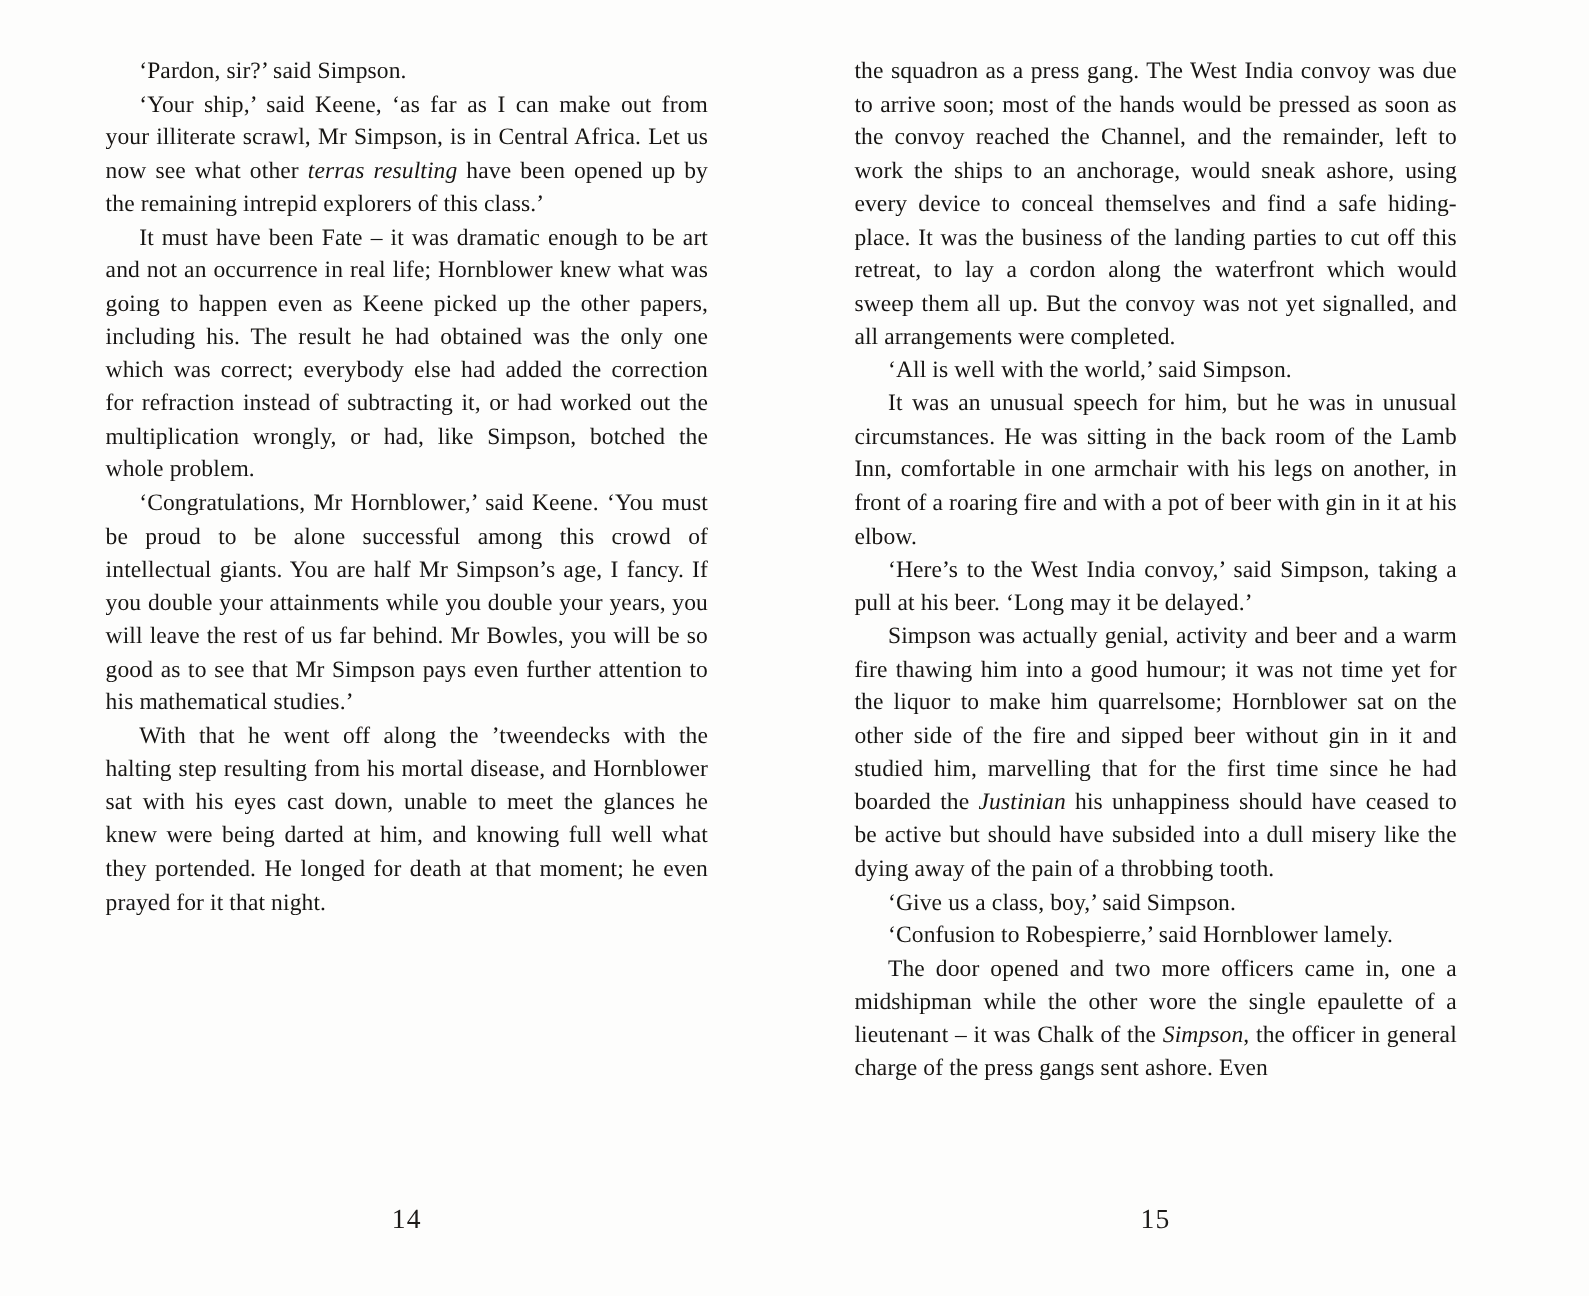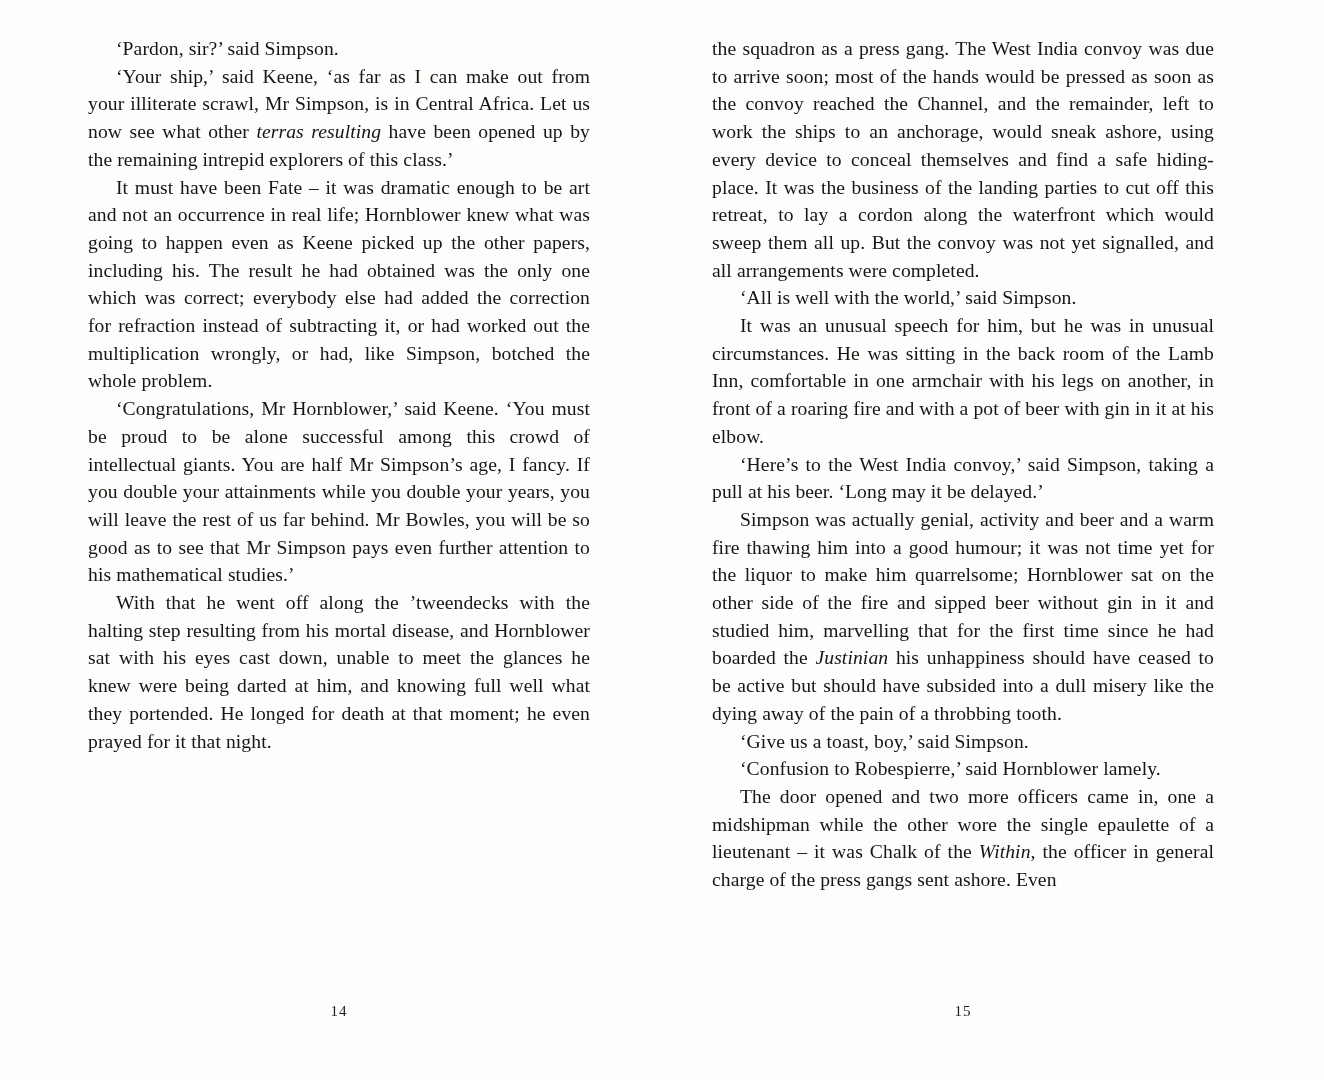--- a/index.html
+++ b/index.html
@@ -22,21 +22,21 @@
   }
   .page {
     position: absolute;
     top: 0;
     width: 502px;
     height: 1080px;
   }
   .page-left  { left: 88px; }
   .page-right { left: 712px; }
   .page-text {
-    padding-top: 35px;
+    padding-top: 46px;
     font-size: 19.6px;
     line-height: 27.7px;
     text-align: justify;
     letter-spacing: 0.1px;
   }
   p.para {
     margin: 0;
     padding: 0;
   }
   p.indent {
@@ -44,21 +44,21 @@
   }
   .page-text i {
     font-style: italic;
   }
   .folio {
     position: absolute;
     top: 1003px;
     left: 0;
     width: 100%;
     text-align: center;
-    font-size: 15px;
+    font-size: 23px;
     letter-spacing: 1px;
     color: #1d1b19;
   }
 </style>
 </head>
 <body>
 
 <div class="spread">
 
   <section class="page page-left">
@@ -72,20 +72,20 @@
     <div class="folio">14</div>
   </section>
 
   <section class="page page-right">
     <div class="page-text">
         <p class="para"><span>the squadron as a press gang. The West India convoy was due to arrive soon; most of the hands would be pressed as soon as the convoy reached the Channel, and the remainder, left to work the ships to an anchorage, would sneak ashore, using every device to conceal themselves and find a safe hiding-place. It was the business of the landing parties to cut off this retreat, to lay a cordon along the waterfront which would sweep them all up. But the convoy was not yet signalled, and all arrangements were completed.</span></p>
         <p class="para indent"><span>‘All is well with the world,’ said Simpson.</span></p>
         <p class="para indent"><span>It was an unusual speech for him, but he was in unusual circumstances. He was sitting in the back room of the Lamb Inn, comfortable in one armchair with his legs on another, in front of a roaring fire and with a pot of beer with gin in it at his elbow.</span></p>
         <p class="para indent"><span>‘Here’s to the West India convoy,’ said Simpson, taking a pull at his beer. ‘Long may it be delayed.’</span></p>
         <p class="para indent"><span>Simpson was actually genial, activity and beer and a warm fire thawing him into a good humour; it was not time yet for the liquor to make him quarrelsome; Hornblower sat on the other side of the fire and sipped beer without gin in it and studied him, marvelling that for the first time since he had boarded the </span><i>Justinian</i><span> his unhappiness should have ceased to be active but should have subsided into a dull misery like the dying away of the pain of a throbbing tooth.</span></p>
-        <p class="para indent"><span>‘Give us a toast, boy,’ said Simpson.</span></p>
+        <p class="para indent"><span>‘Give us a class, boy,’ said Simpson.</span></p>
         <p class="para indent"><span>‘Confusion to Robespierre,’ said Hornblower lamely.</span></p>
-        <p class="para indent"><span>The door opened and two more officers came in, one a midshipman while the other wore the single epaulette of a lieutenant – it was Chalk of the </span><i>Within</i><span>, the officer in general charge of the press gangs sent ashore. Even</span></p>
+        <p class="para indent"><span>The door opened and two more officers came in, one a midshipman while the other wore the single epaulette of a lieutenant – it was Chalk of the </span><i>Simpson</i><span>, the officer in general charge of the press gangs sent ashore. Even</span></p>
       </div>
     <div class="folio">15</div>
   </section>
 
 </div>
 
 </body></html>

